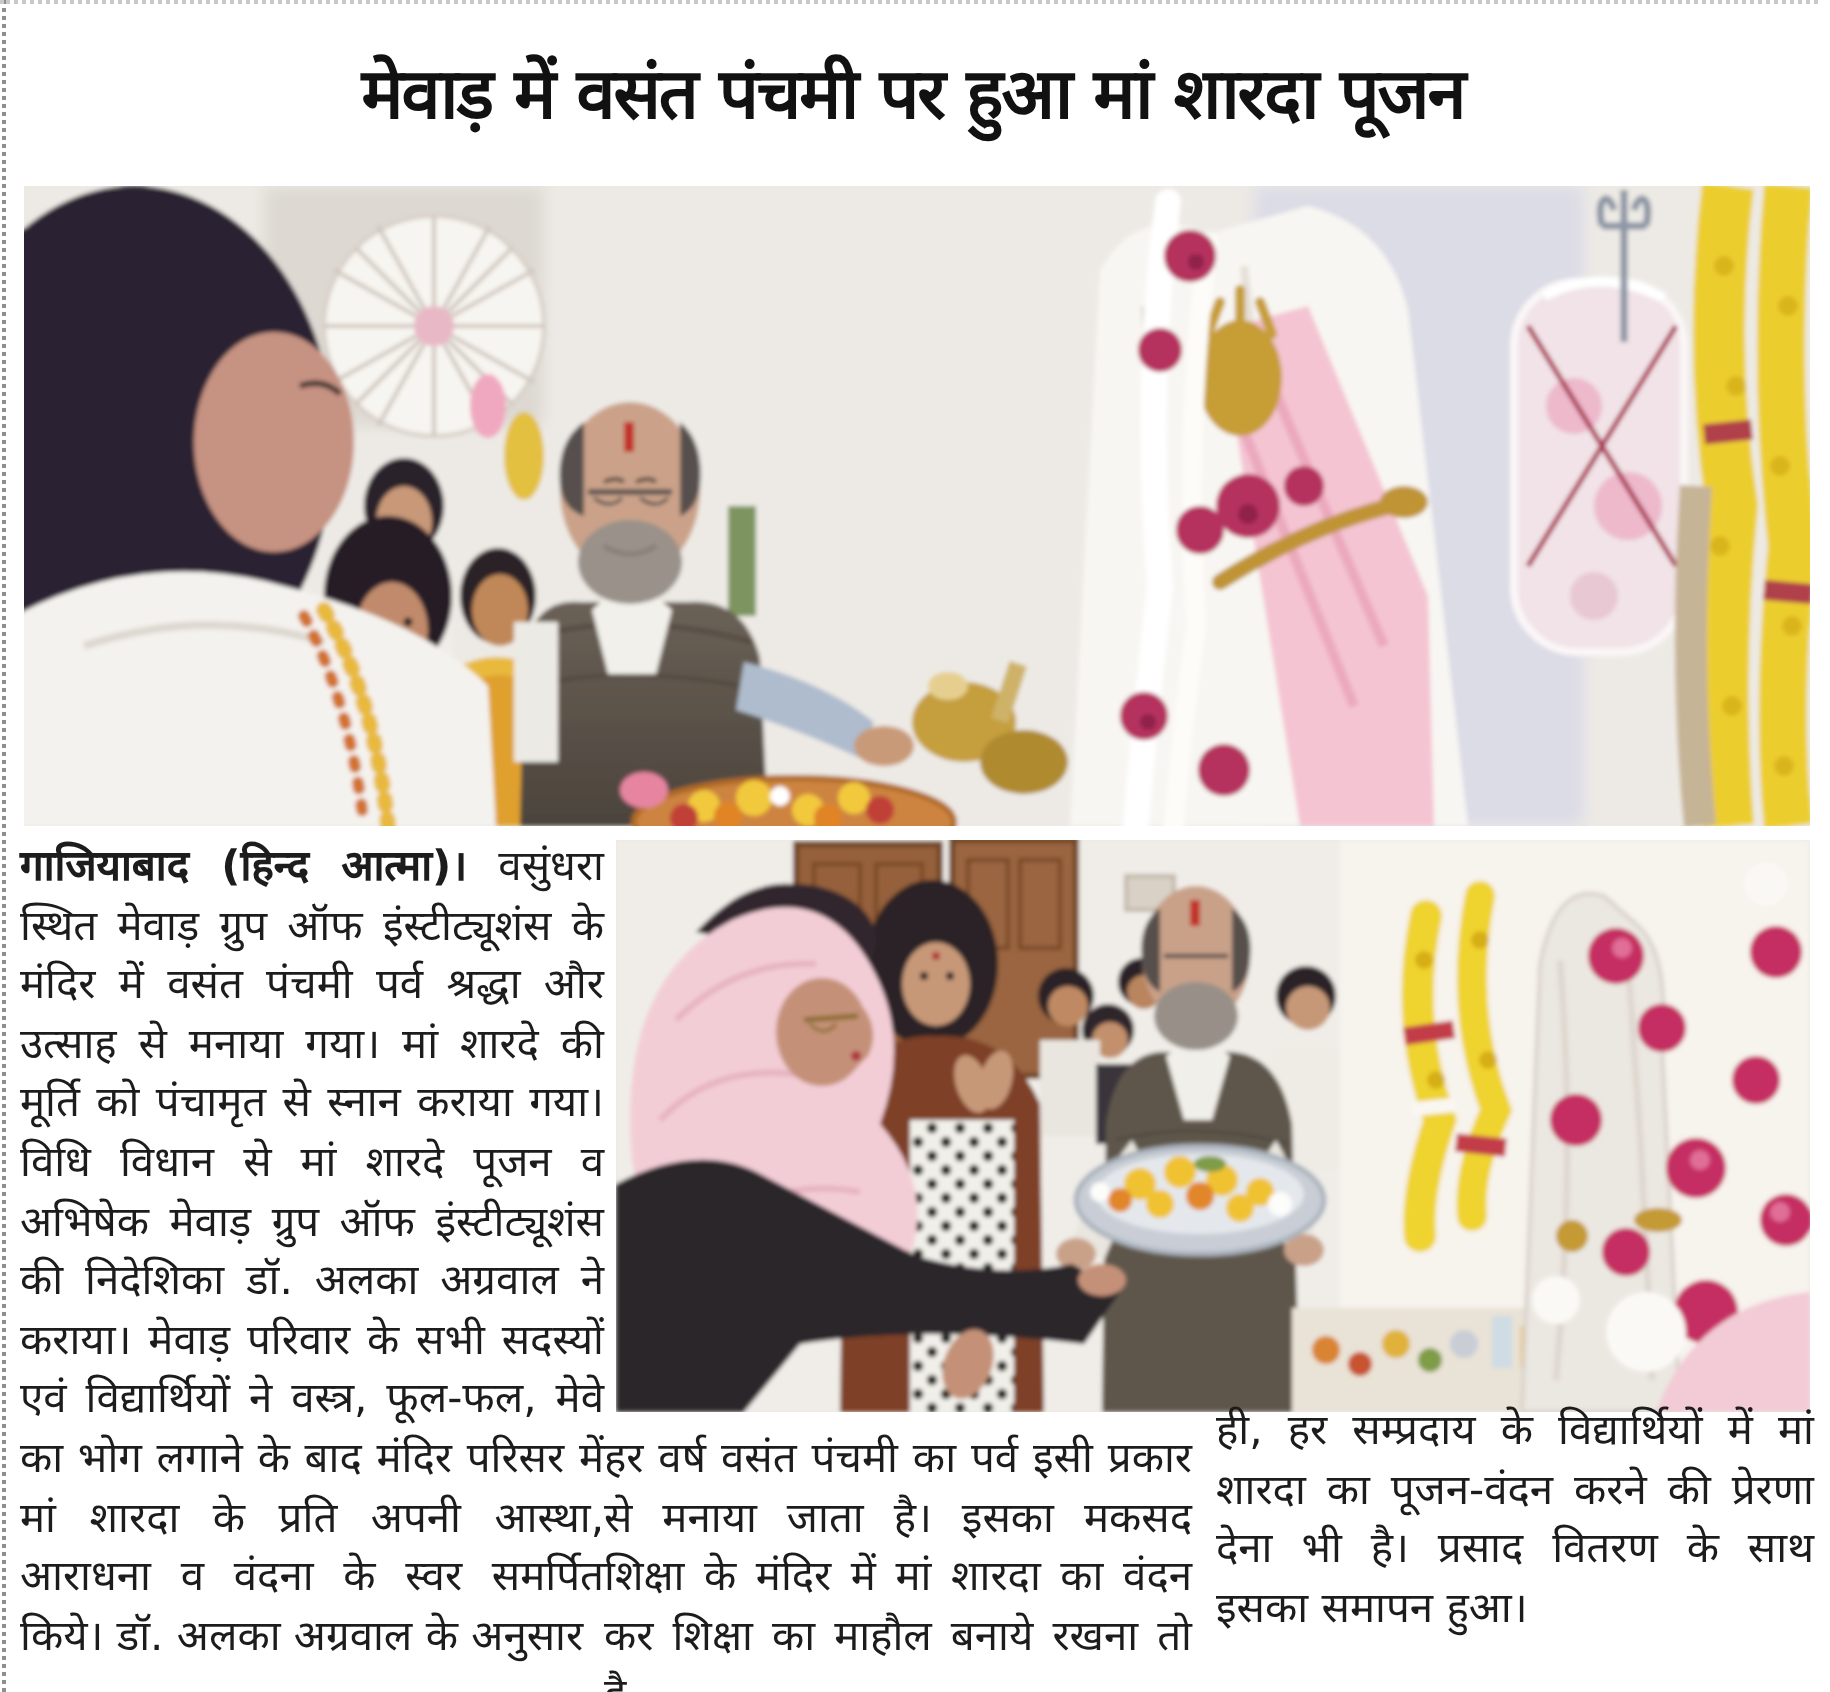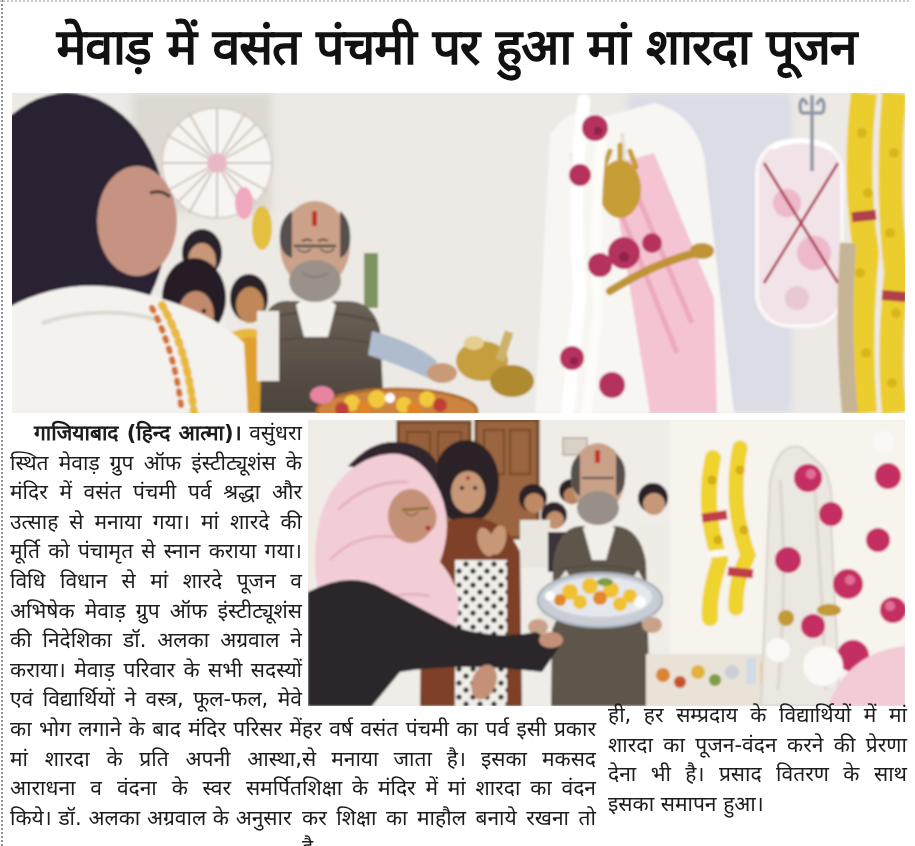--- a/index.html
+++ b/index.html
@@ -15,21 +15,21 @@
     border-left:2px dotted #8f8f8f;
   }
   .dotted-top{
     position:absolute;left:0;right:6px;top:0;height:0;
     border-top:2px dotted #c9c9c9;
   }
   .headline{
     position:absolute;left:8px;right:10px;top:0;height:90px;
     display:flex;align-items:center;justify-content:center;
     font-weight:bold;
-    font-size:50px;
+    font-size:35px;
     letter-spacing:-1px;
     color:#111111;
     white-space:nowrap;
     font-family:"DejaVu Sans", sans-serif;
   }
   .photo{
     position:absolute;
     overflow:hidden;
     background:#ece9e4;
   }
@@ -37,21 +37,21 @@
   .photo-mid{left:308px;top:420px;width:597px;height:286px;}
   .photo svg{display:block;width:100%;height:100%;}
   .col{
     position:absolute;
     color:#1c1c1c;
     font-size:21px;
     line-height:29.6px;
     text-align:justify;
     font-family:"DejaVu Sans", sans-serif;
   }
-  .col .lead{font-weight:bold;margin-left:24px;}
+  .col .lead{font-weight:bold;}
   .col1{left:10px;top:419px;width:292px;height:427px;}
   .col2{left:302px;top:715px;width:294px;height:131px;}
   .col3{left:608px;top:701px;width:299px;height:131px;}
 </style>
 </head>
 <body>
 
 <div class="page">
   <div class="dotted-left"></div>
   <div class="dotted-top"></div>

